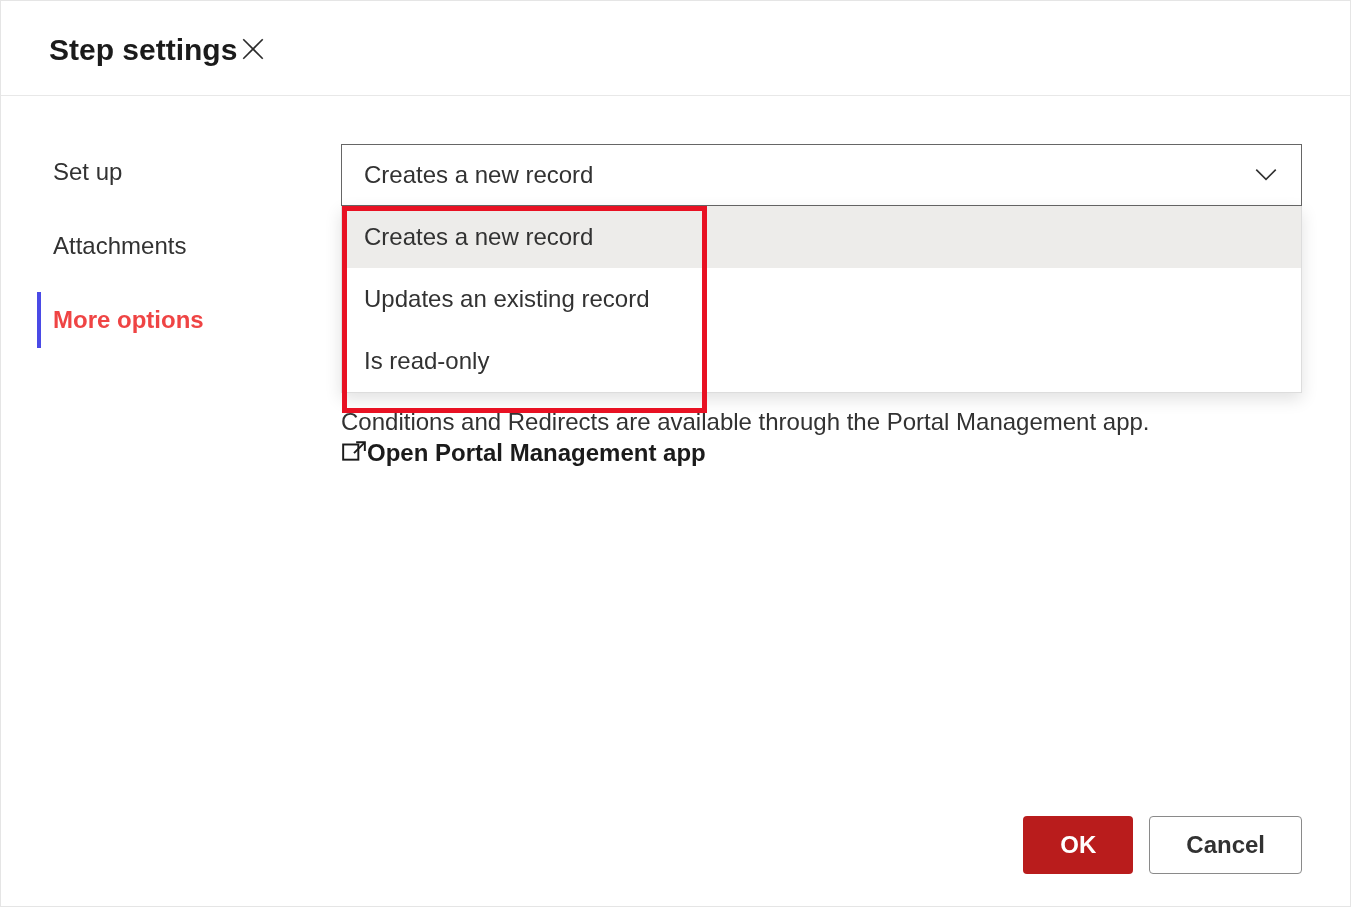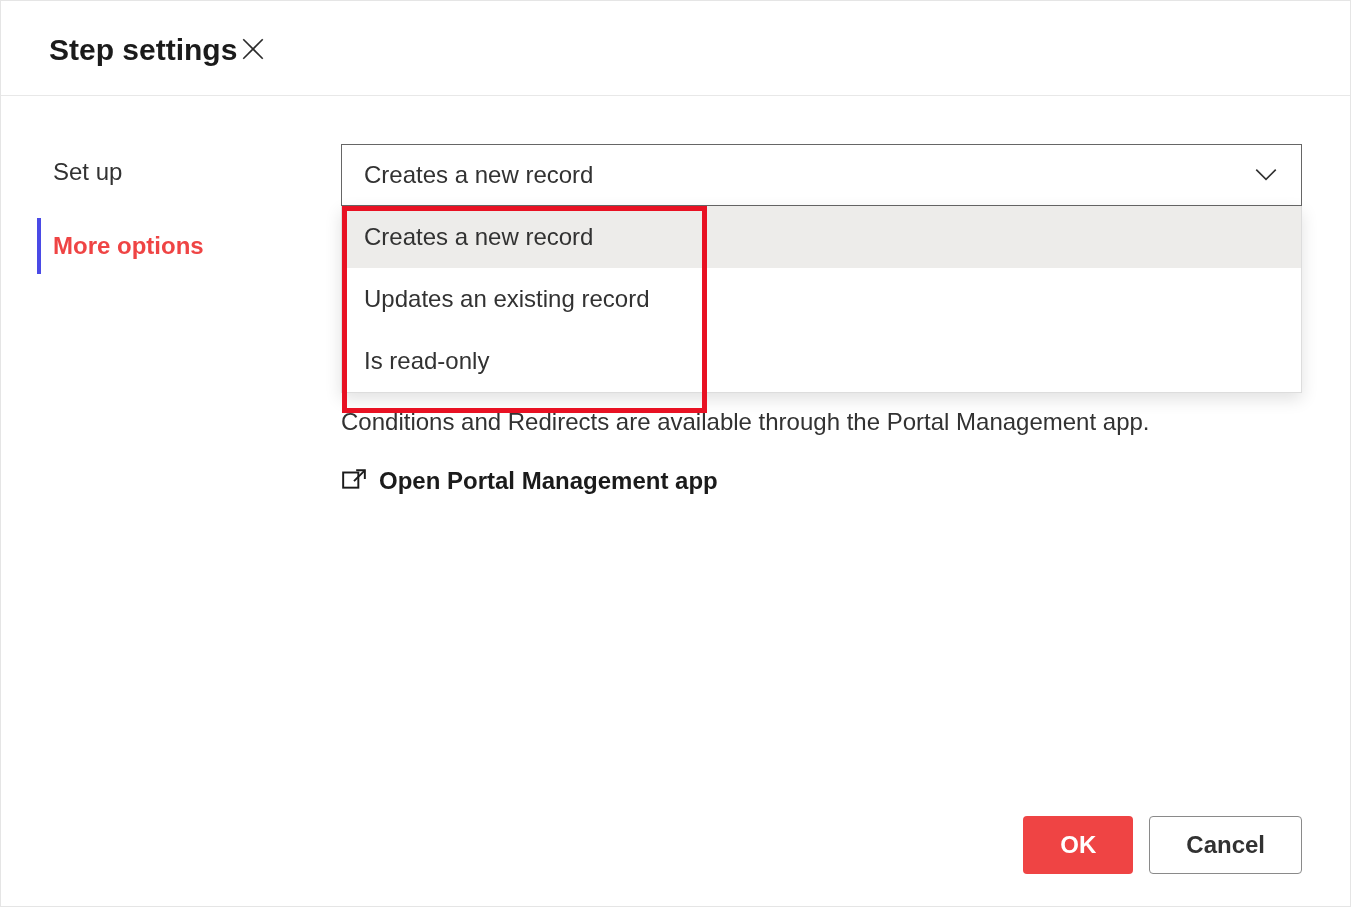--- a/index.html
+++ b/index.html
@@ -121,22 +121,20 @@
     }
     .description-text {
       font-size: 24px;
       color: #323232;
       margin-top: 12px;
       line-height: 1.4;
     }
     .open-link {
       display: flex;
       align-items: center;
-      gap: 12px;
-      margin-top: 28px;
       cursor: pointer;
       text-align: center;
     }
     .open-link-icon svg {
       width: 26px;
       height: 22px;
       stroke: #1b1b1b;
       stroke-width: 1.8;
       fill: none;
     }
@@ -155,21 +153,21 @@
     .btn {
       height: 58px;
       padding: 0 36px;
       font-size: 24px;
       font-weight: 600;
       border-radius: 4px;
       cursor: pointer;
       border: 1px solid transparent;
     }
     .btn-primary {
-      background: #ef4444;
+      background: #b91c1c;
       color: #fff;
     }
     .btn-secondary {
       background: #fff;
       color: #323232;
       border: 1px solid #8a8a8a;
     }
   </style>
 </head>
 <body>
@@ -184,20 +182,23 @@
         </svg>
     </span>
   </button>
 </div>
 
 <div class="content">
   <nav class="sidebar">
     <div class="sidebar-item">
       <span>Set up</span>
     </div>
+    <div class="sidebar-item">
+      <span>Attachments</span>
+    </div>
     <div class="sidebar-item active">
       <span>More options</span>
     </div>
   </nav>
 
   <div class="main">
 
     <div class="dropdown-trigger">
       <span>Creates a new record</span>
       <span>

